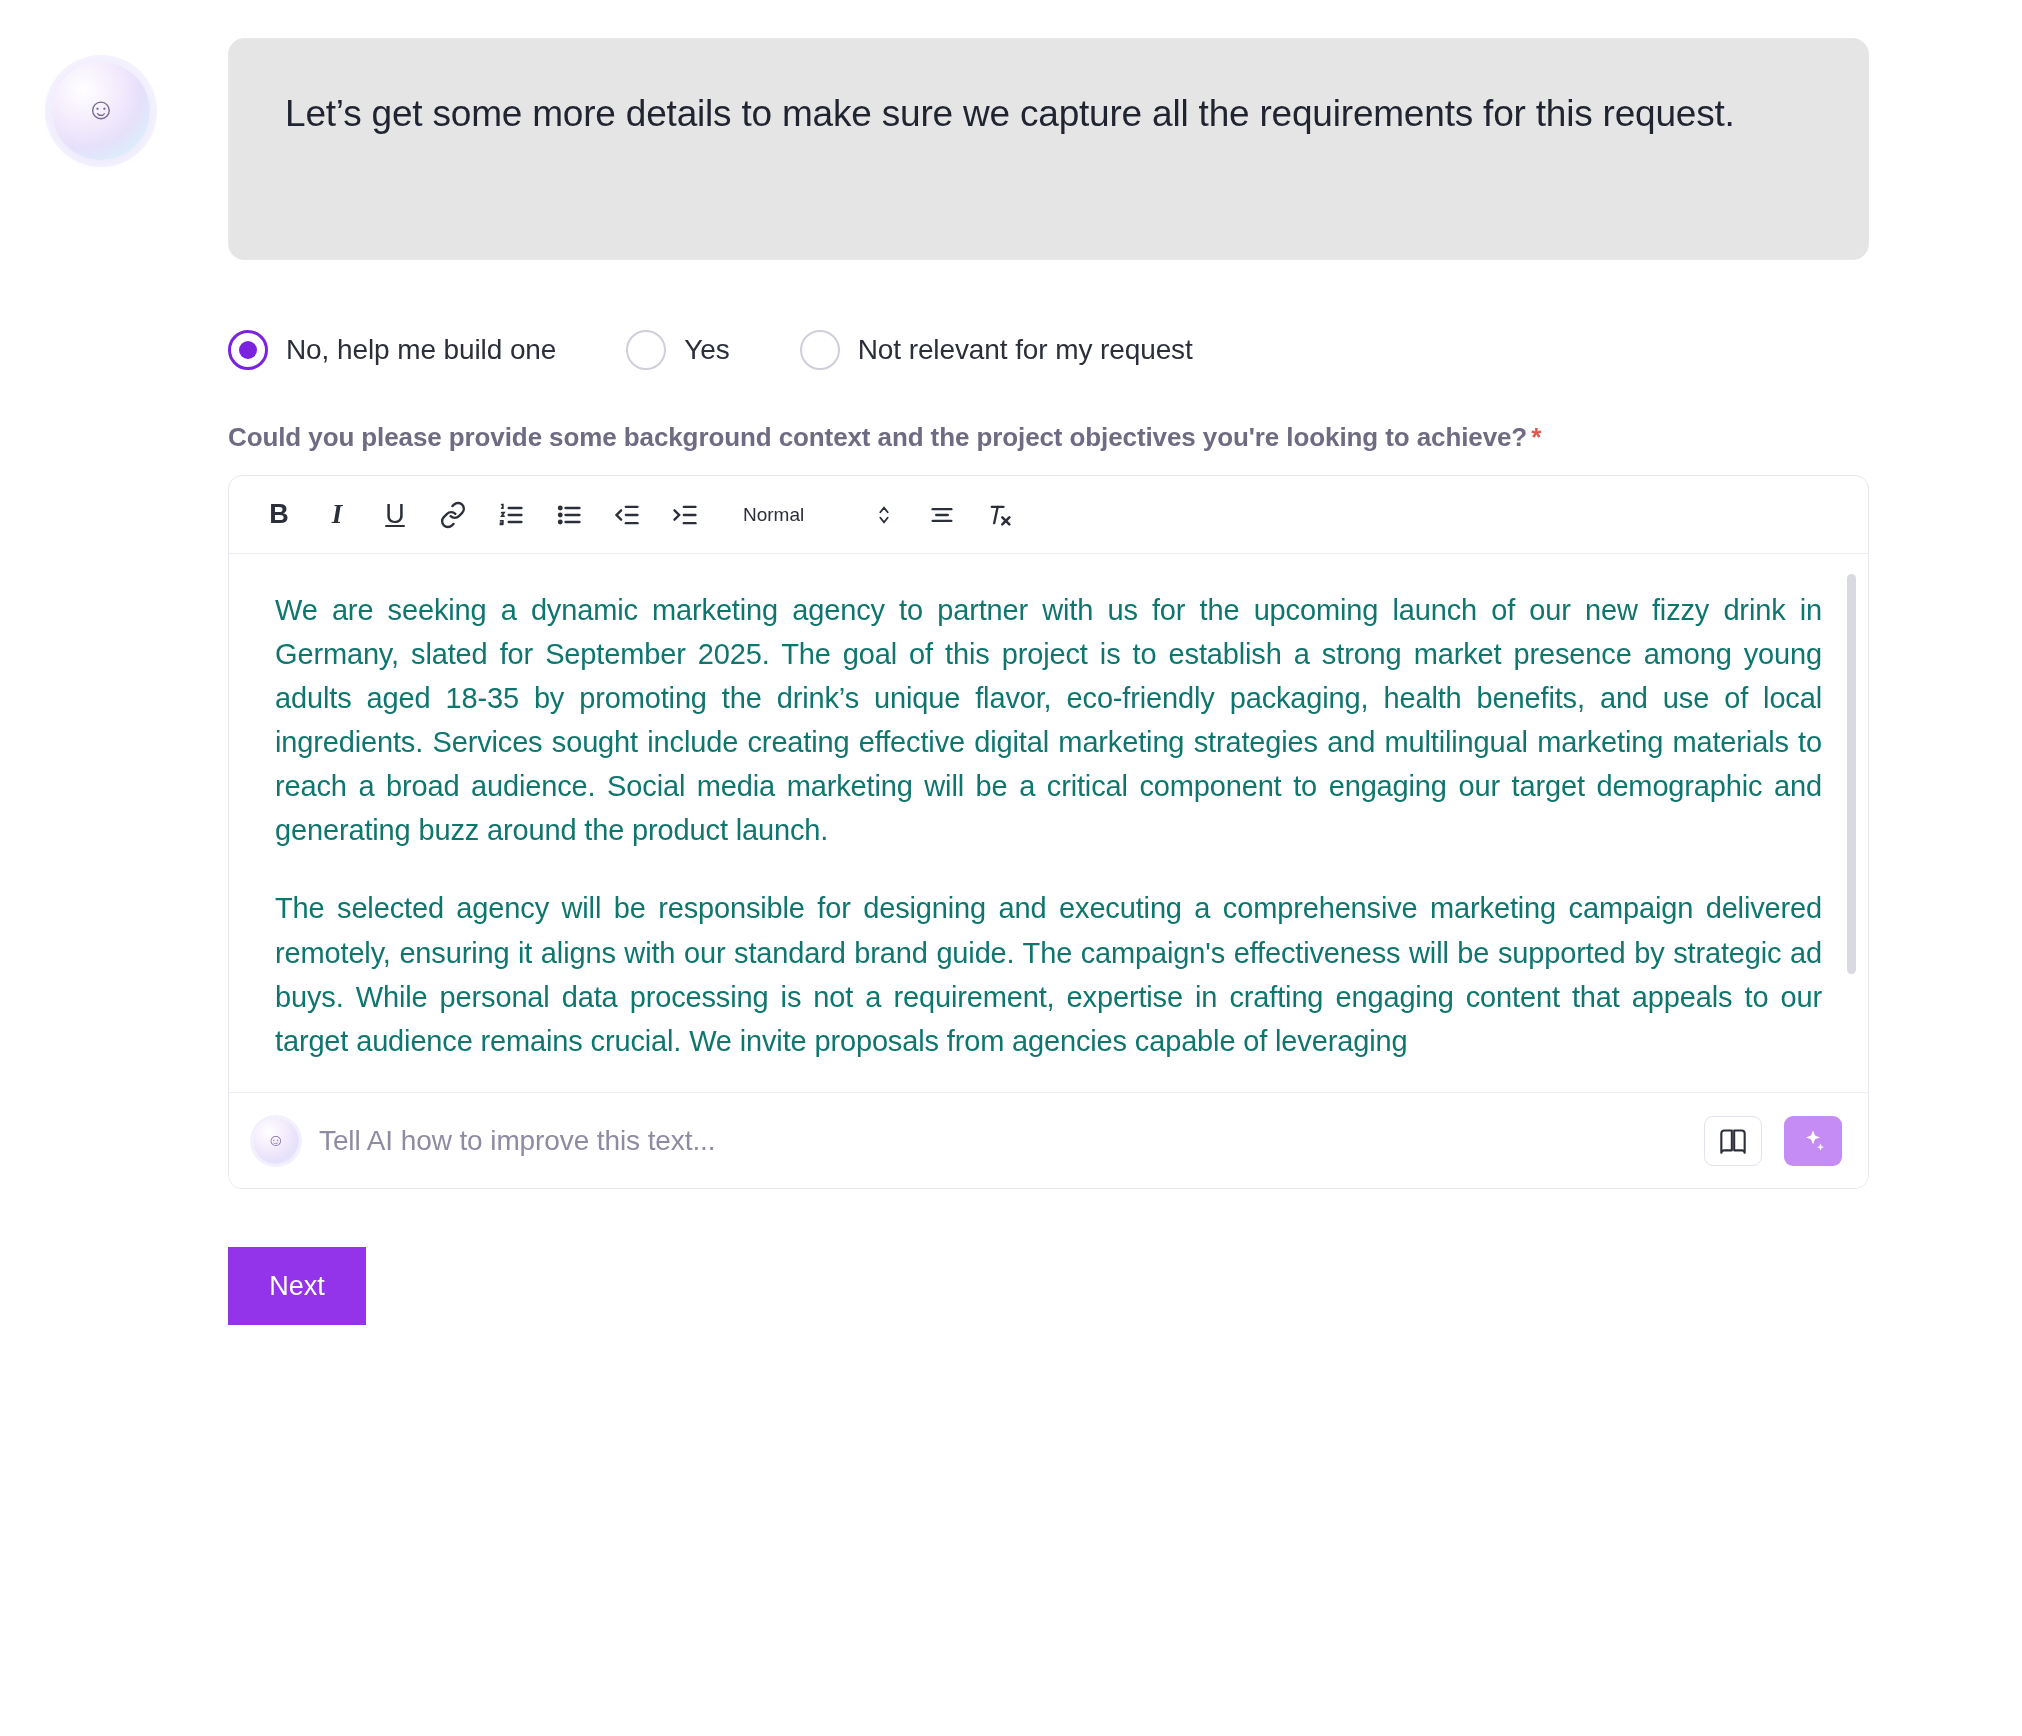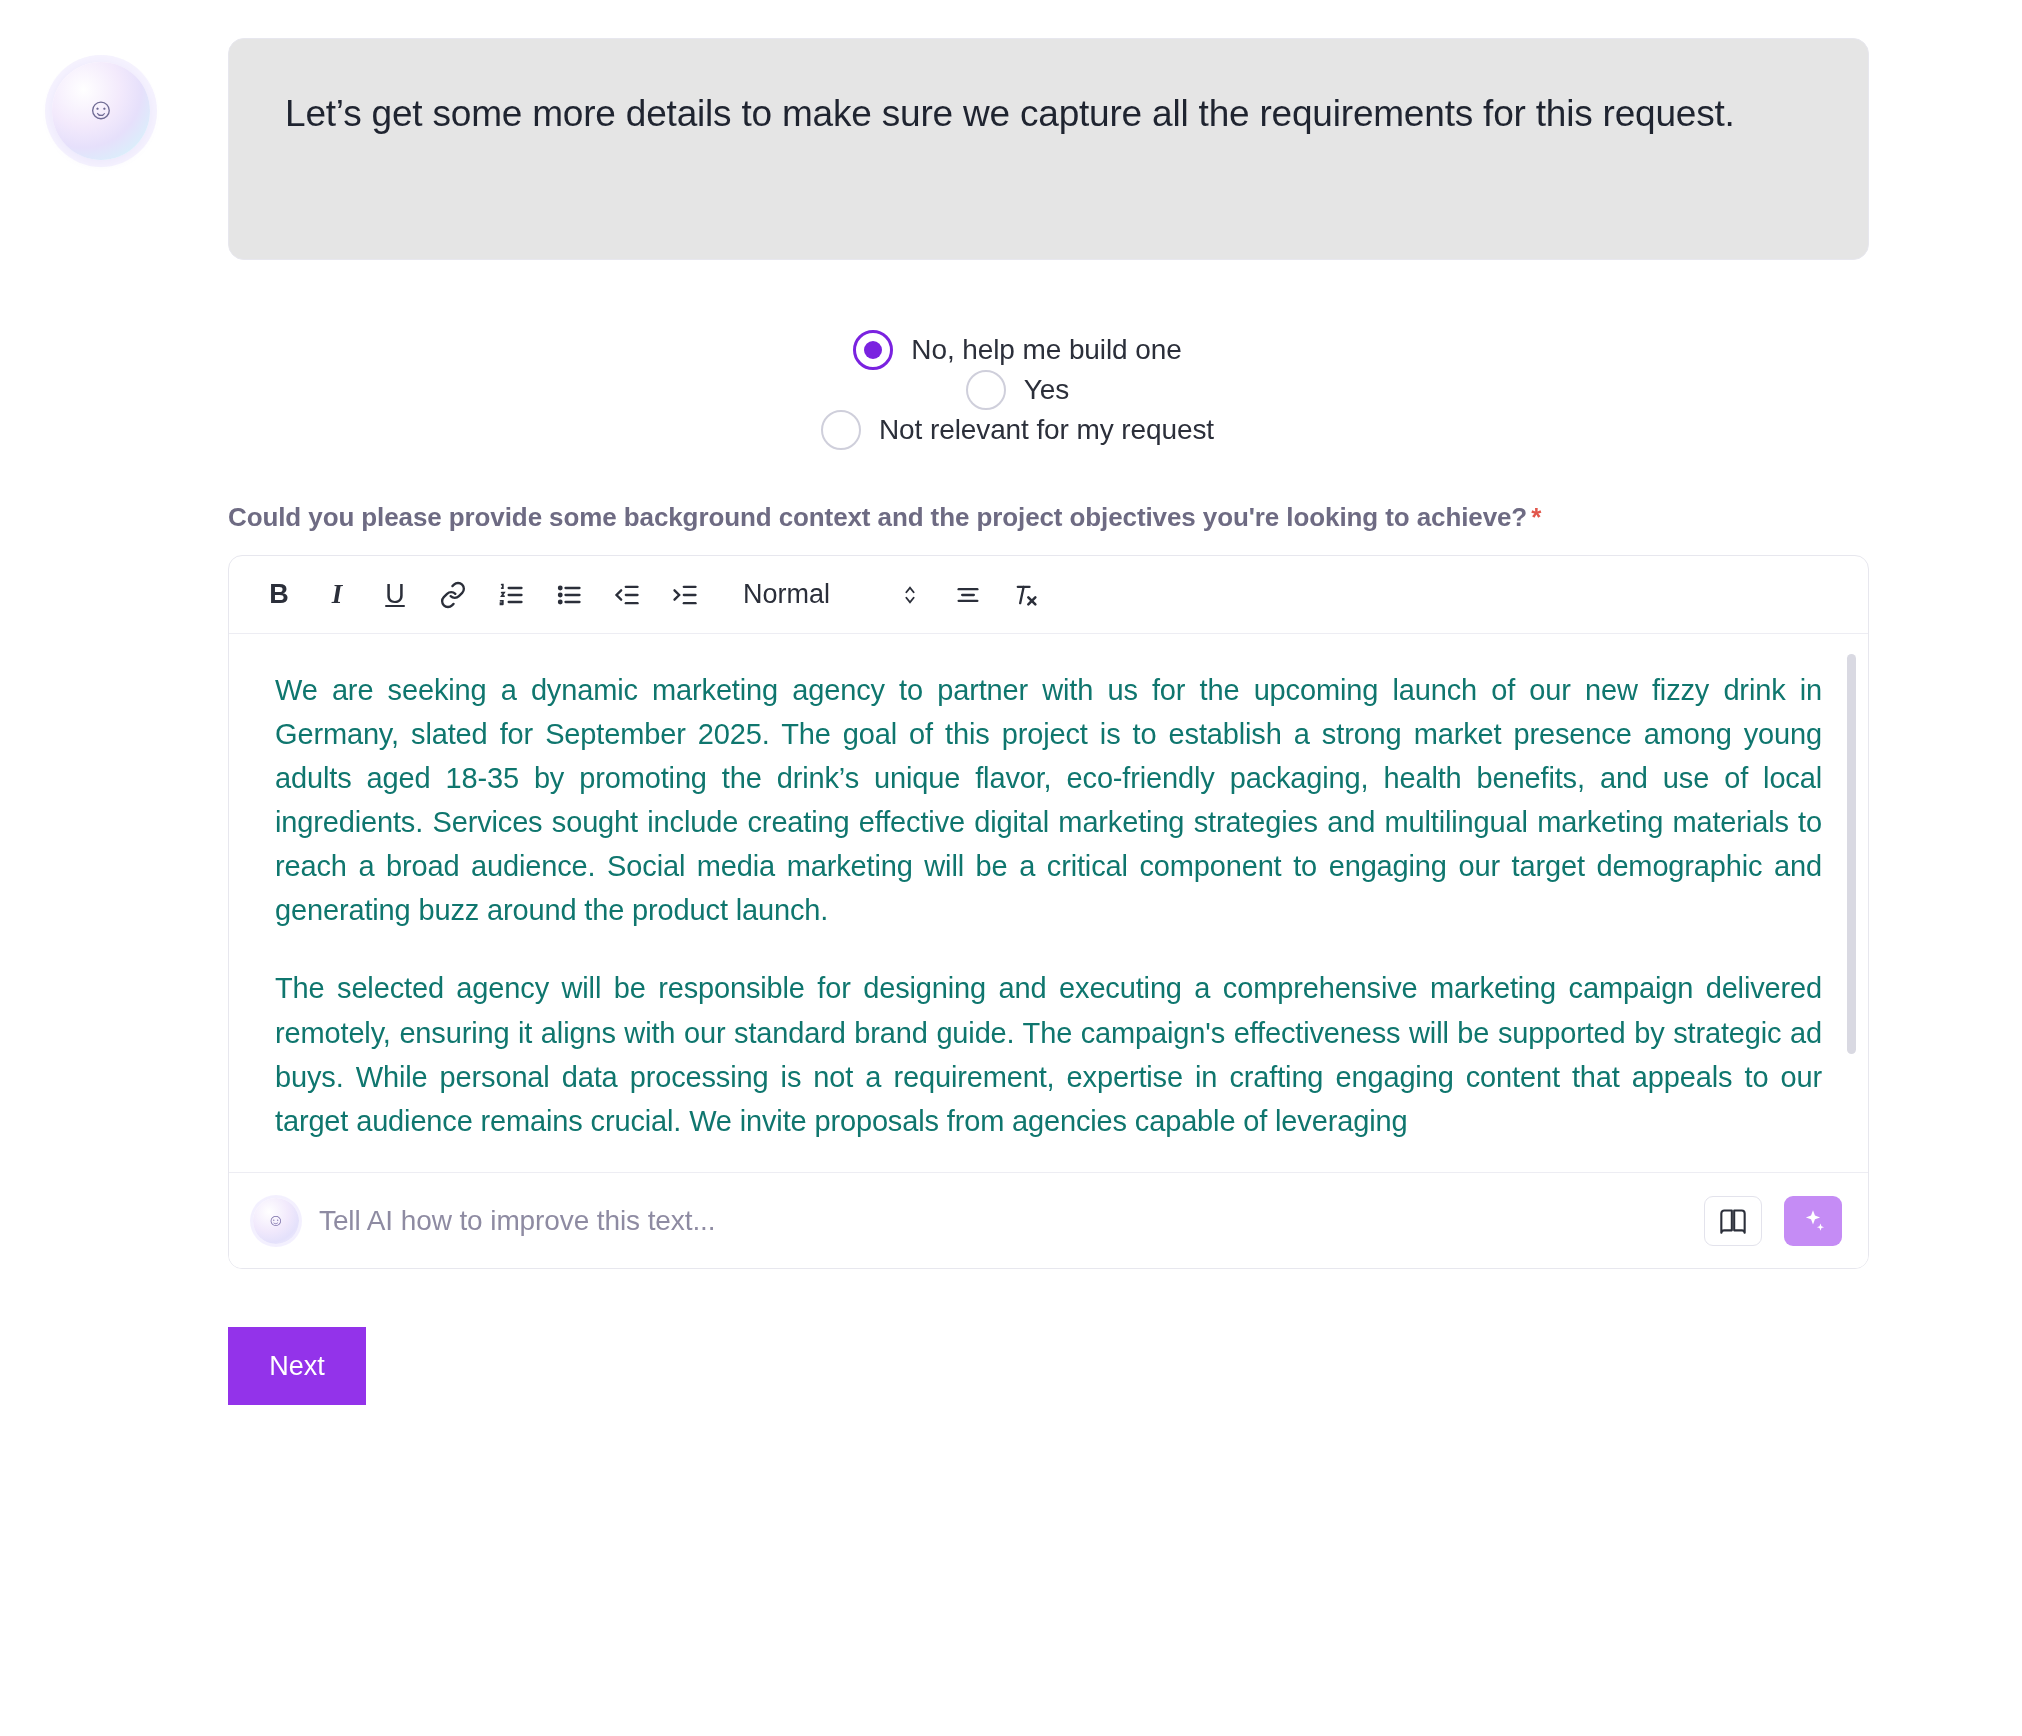--- a/index.html
+++ b/index.html
@@ -84,23 +84,22 @@
   .req {
     color: #e2574c;
     font-weight: 700;
     margin-left: 4px;
   }
 
   
   .radio-row {
     display: flex;
     align-items: center;
-    gap: 0;
+    gap: 8px;
     margin-bottom: 48px;
-    flex-direction: column;
   }
   .radio-opt {
     display: flex;
     align-items: center;
     gap: 18px;
     margin-right: 62px;
     cursor: pointer;
   }
   .radio-circle {
     width: 40px;
@@ -155,21 +154,21 @@
     border-radius: 8px;
     color: #2b2f3a;
     cursor: pointer;
     font-size: 27px;
     user-select: none;
   }
   .tb-btn.bold { font-weight: 700; }
   .tb-btn.italic { font-style: italic; font-family: "Liberation Serif", serif; font-weight: 700;}
   .tb-btn.underline { text-decoration: underline; }
   .tb-style {
-    font-size: 27px;
+    font-size: 19px;
     color: #2b2f3a;
     padding: 0 16px 0 26px;
     display: flex;
     align-items: center;
     height: 52px;
     cursor: pointer;
     white-space: nowrap;
   }
   .tb-gap { width: 26px; }
   .tb-svg { display: block; }

